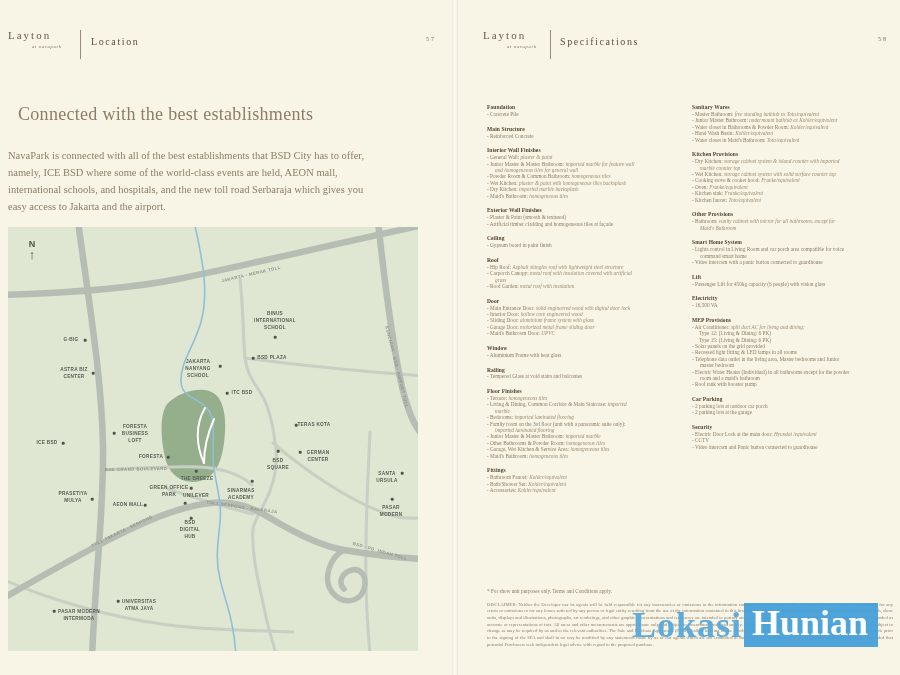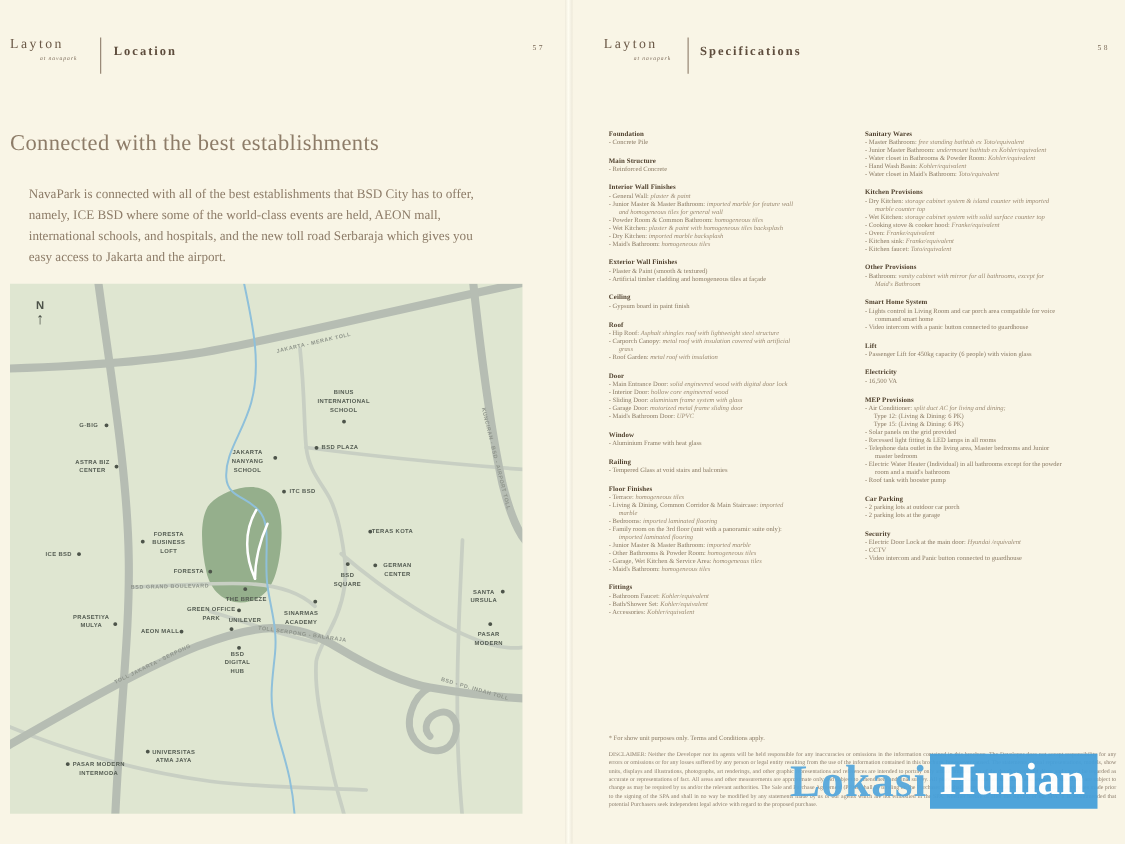--- a/index.html
+++ b/index.html
@@ -5,26 +5,26 @@
   html,body{margin:0;padding:0}
   body{width:900px;height:675px;position:relative;overflow:hidden;
        background:#f9f5e6;font-family:"Liberation Serif",serif;color:#8d7c68}
 
   
   .hdr-logo{position:absolute;top:27px;color:#6b5947}
   .logo-name{font-size:11px;letter-spacing:2px;line-height:17px}
   .logo-sub{font-size:9px;font-style:italic;letter-spacing:1.5px;color:#7a6957;
             transform:scale(.5);transform-origin:left top;margin-left:24px;white-space:nowrap}
   .hdr-line{position:absolute;top:30px;width:1px;height:29px;background:#9a8a78}
-  .hdr-sec{position:absolute;top:36px;font-weight:bold;font-size:10px;letter-spacing:1.6px;color:#5e4d3d}
+  .hdr-sec{position:absolute;top:36px;font-weight:normal;font-size:10px;letter-spacing:1.6px;color:#5e4d3d}
   .pagenum{position:absolute;top:36px;font-size:6px;letter-spacing:2px;color:#7a6957;width:24px;text-align:right}
 
   
-  .heading{position:absolute;left:8px;top:104px;font-size:18px;letter-spacing:.3px;color:#8d7c68}
-  .body-text{position:absolute;left:23px;top:147px;width:368px;font-size:10.5px;line-height:1.62;color:#8d7c68}
+  .heading{position:absolute;left:18px;top:104px;font-size:18px;letter-spacing:.3px;color:#8d7c68}
+  .body-text{position:absolute;left:8px;top:147px;width:368px;font-size:10.5px;line-height:1.62;color:#8d7c68}
 
   
   .map{position:absolute;left:8px;top:227px;width:410px;height:424px;background:#dfe6d1;overflow:hidden}
   .map svg{position:absolute;left:0;top:0}
   .dot{position:absolute;width:2.6px;height:2.6px;background:#4d544a;border-radius:50%;
        transform:translate(-50%,-50%)}
   .map-label{position:absolute;font-family:"Liberation Sans",sans-serif;font-size:9.4px;font-weight:bold;
        color:#565e54;letter-spacing:.6px;line-height:1.5;text-align:center;white-space:pre;
        transform:translate(-50%,-50%) scale(.5)}
   .road-label{position:absolute;font-family:"Liberation Sans",sans-serif;font-size:8.6px;font-weight:bold;

